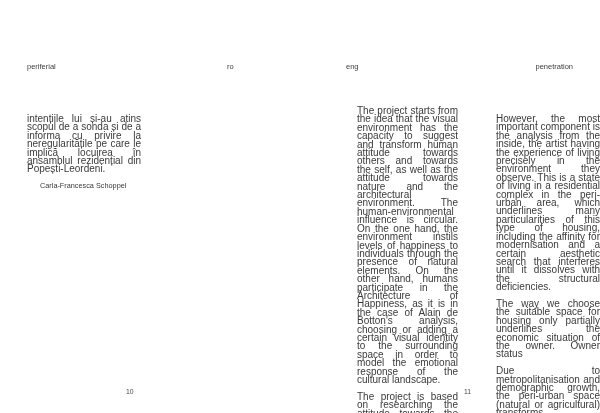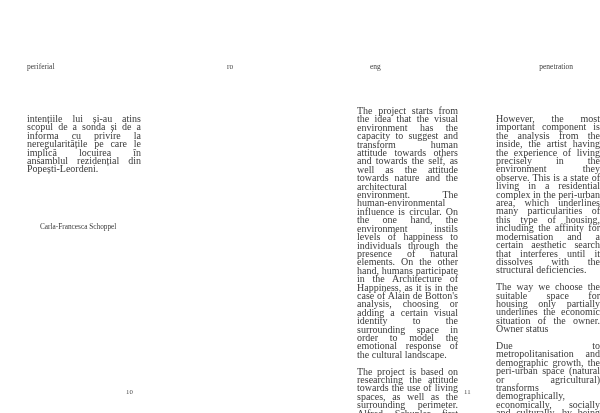--- a/index.html
+++ b/index.html
@@ -6,21 +6,21 @@
     margin: 0;
     padding: 0;
     background: #ffffff;
   }
   .spread {
     position: relative;
     width: 600px;
     height: 413px;
     background: #ffffff;
     overflow: hidden;
-    font-family: Liberation Serif, serif;
+    font-family: Liberation Sans, sans-serif;
     color: #3a3a3a;
   }
   .header-label {
     position: absolute;
     top: 62px;
     font-size: 7.5px;
     line-height: 9px;
     color: #3d3d3d;
     white-space: nowrap;
   }
@@ -37,37 +37,36 @@
   }
   .body-text p:last-child {
     margin-bottom: 0;
   }
   .author {
     position: absolute;
     font-size: 7.3px;
     line-height: 8.4px;
     color: #3a3a3a;
     white-space: nowrap;
-    margin-top: 41px;
   }
   .page-number {
     position: absolute;
     top: 388px;
     font-size: 6.8px;
     color: #4a4a4a;
   }
 </style>
 </head>
 <body>
 
 <div class="spread">
 
   <div class="header-label" style="left:27px;">periferial</div>
   <div class="header-label" style="left:227px;">ro</div>
-  <div class="header-label" style="left:370px;">eng</div>
+  <div class="header-label" style="left:346px;">eng</div>
   <div class="header-label" style="right:27px;">penetration</div>
 
   <div>
     <div class="body-text" style="left:27px; top:115px; width:114px;">
       <p>intențiile lui și-au atins scopul de a sonda și de a informa cu privire la neregularitățile pe care le implică locuirea în ansamblul rezidențial din Popești-Leordeni.</p>
     </div>
     <div class="author" style="left:40px; top:182px;">Carla-Francesca Schoppel</div>
     <div class="page-number" style="left:126px;">10</div>
   </div>
 

